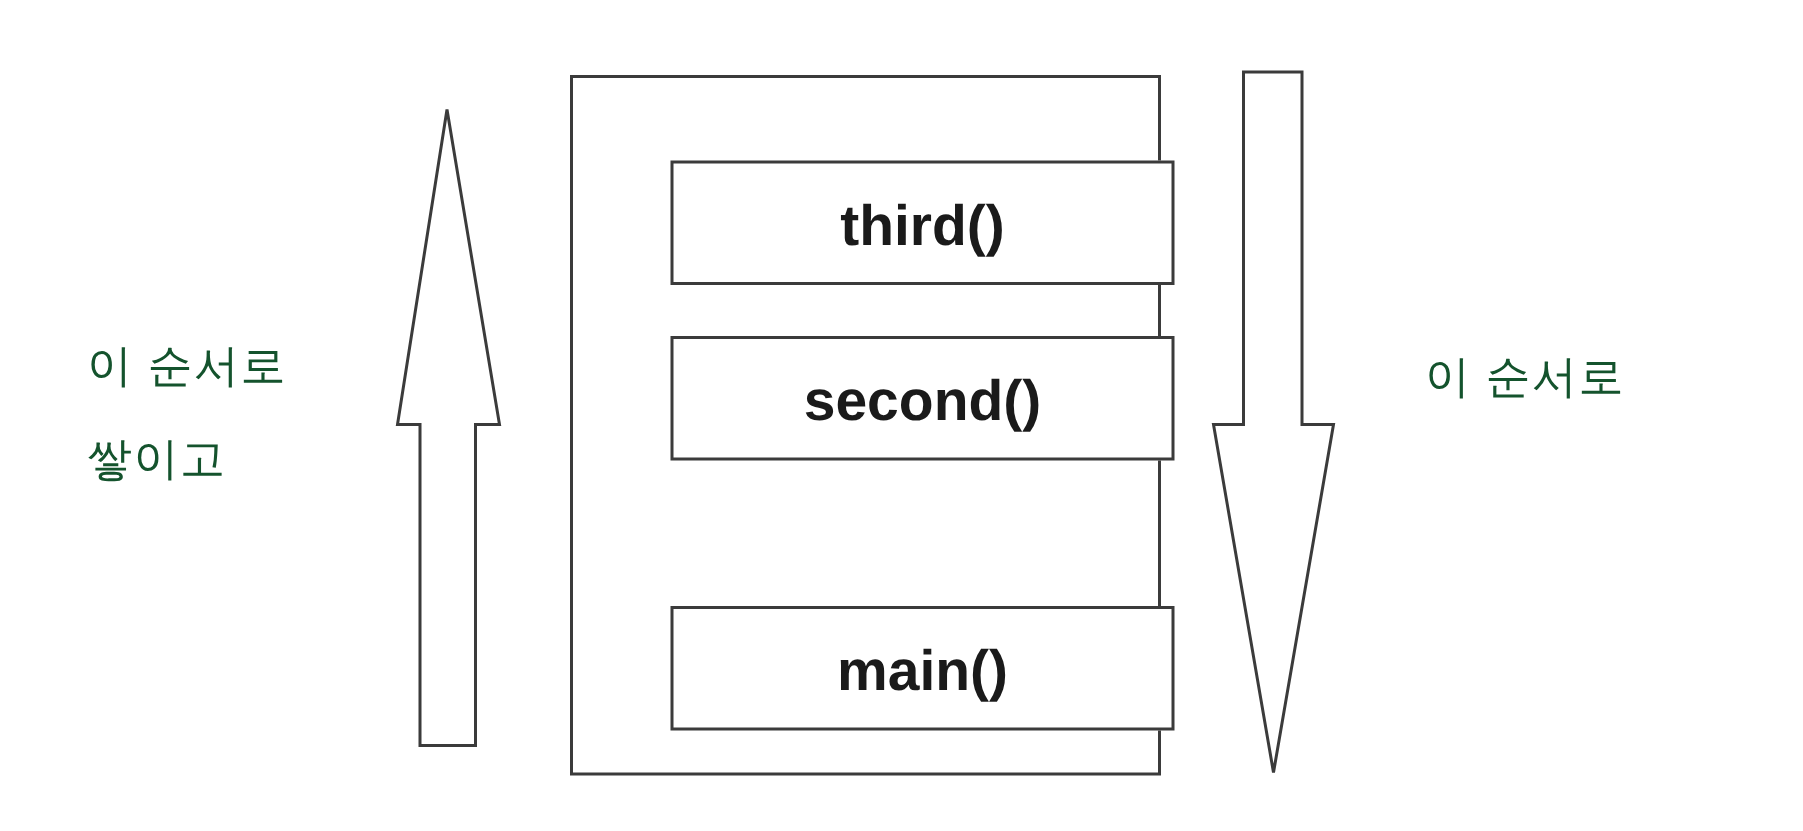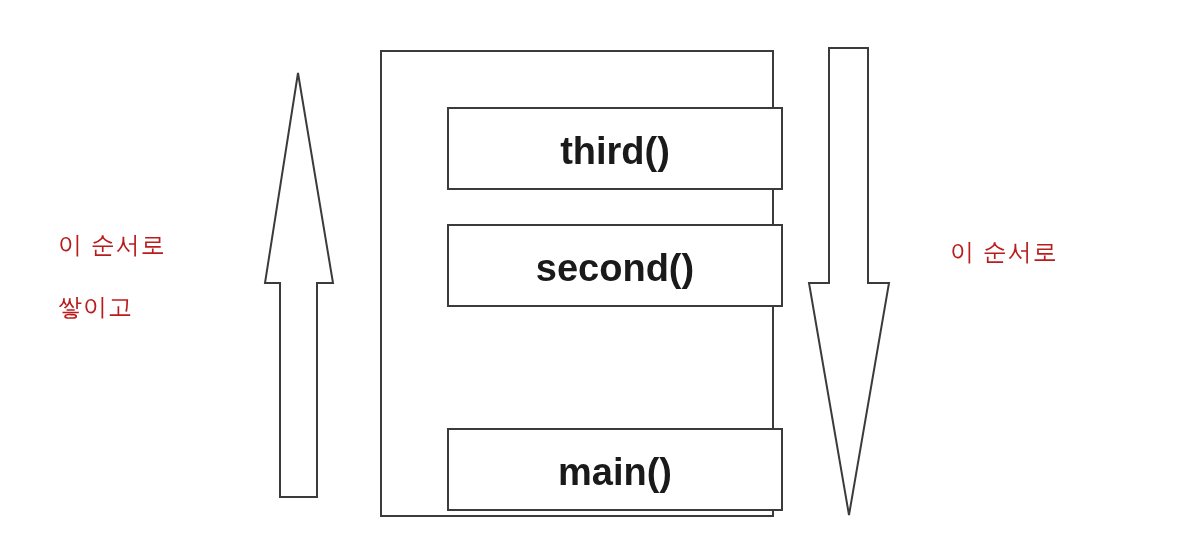--- a/index.html
+++ b/index.html
@@ -10,22 +10,22 @@
   .canvas {
     position: relative;
     width: 1202px;
     height: 554px;
     background: #ffffff;
     font-family: "Liberation Sans", "DejaVu Sans", sans-serif;
     overflow: hidden;
   }
   .annotation {
     position: absolute;
-    color: #b91c1c;
-    font-size: 24px;
+    color: #14532d;
+    font-size: 30px;
     line-height: 62px;
     white-space: nowrap;
     letter-spacing: 1px;
   }
   .annotation-left  { left: 58px;  top: 214px; }
   .annotation-right { left: 950px; top: 221px; }
   .arrow-svg {
     position: absolute;
     top: 0;
     left: 0;
@@ -57,21 +57,21 @@
     box-sizing: border-box;
     background: #ffffff;
     display: flex;
     align-items: center;
     justify-content: center;
     margin-left: 34px;
   }
   .frame-third  { top: 107px; }
   .frame-second { top: 224px; }
   .frame-first  { top: 308px; }
-  .frame-main   { top: 428px; }
+  .frame-main   { top: 404px; }
   .frame-label {
     color: #1a1a1a;
     font-size: 38px;
     font-weight: 600;
     letter-spacing: 0px;
     transform: translateY(3px);
   }
 </style>
 </head>
 <body>

